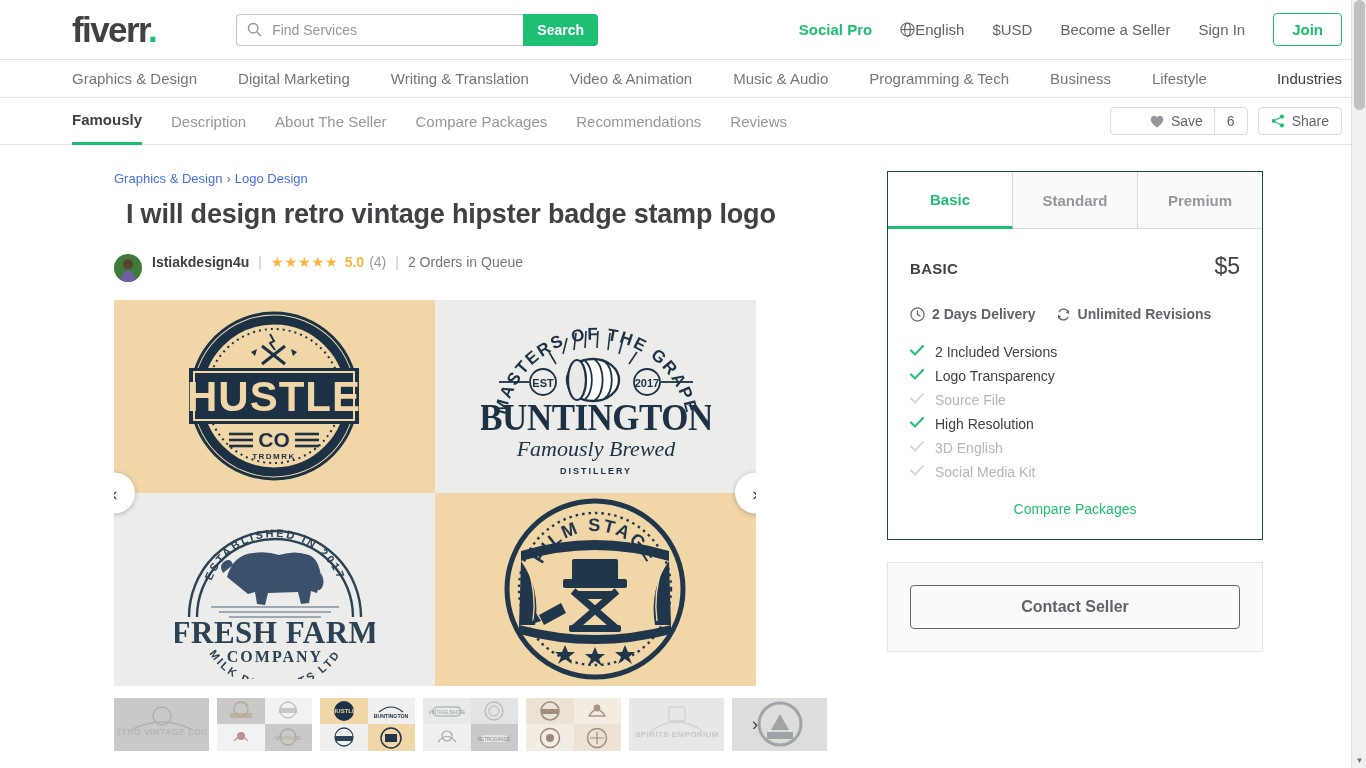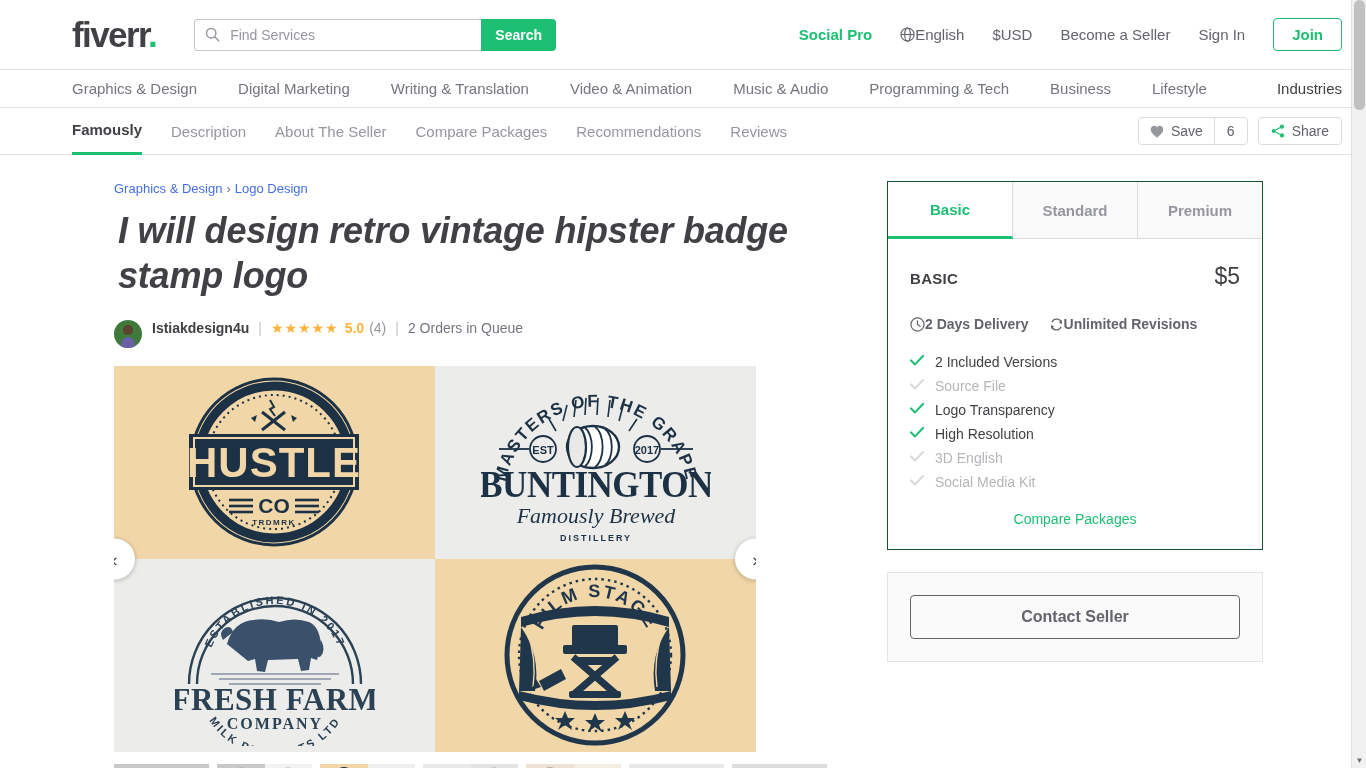--- a/index.html
+++ b/index.html
@@ -8,34 +8,34 @@
     width: 1366px; height: 768px;
     font-family: "Liberation Sans", sans-serif;
     background: #ffffff;
     color: #404145;
     overflow: hidden;
     position: relative;
   }
 
   
   .topbar {
-    height: 70px;
+    height: 60px;
     display: flex; align-items: center;
     padding: 0 24px 0 72px;
     border-bottom: 1px solid #e4e5e7;
     background:#fff;
   }
   .logo {
     font-size: 35px; font-weight: 700; letter-spacing:-1.6px;
     color:#404145; line-height:1; user-select:none;
   }
   .logo .dot { color:#1dbf73; }
 
   .searchwrap {
-    display:flex; margin-left: 38px; height: 32px; border-radius: 15px;
+    display:flex; margin-left: 80px; height: 32px; border-radius: 15px;
   }
   .searchbox {
     width: 287px; height: 32px;
     border:1px solid #c5c6c9; border-right:none;
     border-radius: 4px 0 0 4px;
     display:flex; align-items:center; padding: 0 10px;
     background:#fff;
   }
   .searchbox .mag { flex:0 0 auto; margin-right:8px; }
   .searchbox input {
@@ -86,21 +86,21 @@
   }
   .gtab {
     font-size:15px; color:#95979d; text-decoration:none;
     margin-right: 29px; height:47px; display:flex; align-items:center;
     white-space:nowrap;
   }
   .gtab.active { color:#404145; font-weight:700; border-bottom:3px solid #1dbf73; }
   .tabactions { margin-left:auto; display:flex; align-items:center; }
   .savebox {
     display:flex; align-items:center; border:1px solid #dadbdd; border-radius:4px;
-    height:28px; background:#fff;
+    height:28px; background:#fff;padding-left:28px;
   }
   .savebtn {
     display:flex; align-items:center; gap:7px; padding: 0 11px; height:28px;
     font-size:14px; color:#62646a; cursor:pointer; background:transparent; border:none;
     font-family:"Liberation Sans", sans-serif;
   }
   .savecount {
     border-left:1px solid #dadbdd; padding: 0 12px; height:28px;
     display:flex; align-items:center; font-size:14px; color:#62646a;
   }
@@ -116,22 +116,22 @@
     display:flex; padding: 26px 0 0 0;
   }
   .leftcol { width: 745px; margin-left: 114px; }
   .rightcol { width: 376px; margin-left: 28px; }
 
   .crumbs { font-size:13px; margin-bottom: 12px; color:#446ee7; }
   .crumbs a { color:#446ee7; text-decoration:none; }
   .crumbs .sep { color:#74767e; margin: 0 4px; }
 
   .gigtitle {
-    font-size: 36px; font-weight:700; color:#404145; line-height:1.25;
-    letter-spacing:-0.2px; margin: 0 0 22px 4px; font-style: italic;
+    font-size: 27px; font-weight:700; color:#404145; line-height:1.25;
+    letter-spacing:-0.2px; margin: 0 0 22px 12px;
   }
 
   .sellerrow { display:flex; align-items:flex-start; font-size:14px; color:#74767e; }
   .avatar {
     width:28px; height:28px; border-radius:50%; margin-right:10px;
     background: radial-gradient(circle at 50% 36%, #5c4433 0 22%, #3f7a3b 23% 100%);
     position:relative; overflow:hidden; flex:0 0 auto;
   }
   .avatar:after{
     content:""; position:absolute; left:7px; bottom:0; width:14px; height:11px;
@@ -196,21 +196,21 @@
   .pkgtab.active {
     background:#fff; color:#1dbf73; border-bottom:3px solid #1dbf73;
   }
   .pkgbody { padding: 24px 22px 22px 22px; }
   .pkghead { display:flex; align-items:baseline; }
   .pkgname { font-size:15px; font-weight:700; color:#404145; letter-spacing:.3px; }
   .pkgprice { margin-left:auto; font-size:23px; color:#404145; }
   .pkgdesc { margin-top:15px; font-size:14px; color:#62646a; line-height:1.45; }
   .metarow { display:flex; align-items:center; gap:8px; margin-top:26px; font-size:14px;
              font-weight:700; color:#62646a; }
-  .metarow .mi { display:flex; align-items:center; }
+  .metarow .mi { display:flex; align-items:center; gap:7px; }
   .metarow .mi + .mi { margin-left:12px; }
 
   .featlist { margin-top:18px; }
   .feat { display:flex; align-items:center; gap:11px; font-size:14px; padding: 4px 0; }
   .feat.on { color:#404145; }
   .feat.off { color:#b5b6ba; }
   .chk { width:14px; height:14px; flex:0 0 auto; }
 
   .continue {
     margin-top:22px; width:100%; height:45px; background:#1dbf73; color:#fff;
@@ -713,35 +713,35 @@
 
         <div class="featlist">
           <div class="feat on">
             <span class="chk">
                 <svg width="14" height="11" viewBox="0 0 14 11">
                   <path d="M1 5.4 L5 9.4 L13 1" fill="none" stroke="#1dbf73" stroke-width="2.1" stroke-linecap="round" stroke-linejoin="round"></path>
                 </svg>
               </span>
             <span>2 Included Versions</span>
           </div>
+          <div class="feat on">
+            <span class="chk">
+                <svg width="14" height="11" viewBox="0 0 14 11">
+                  <path d="M1 5.4 L5 9.4 L13 1" fill="none" stroke="#1dbf73" stroke-width="2.1" stroke-linecap="round" stroke-linejoin="round"></path>
+                </svg>
+              </span>
+            <span>Logo Transparency</span>
+          </div>
           <div class="feat off">
             <span class="chk">
                 <svg width="14" height="11" viewBox="0 0 14 11">
                   <path d="M1 5.4 L5 9.4 L13 1" fill="none" stroke="#d8d9db" stroke-width="2.1" stroke-linecap="round" stroke-linejoin="round"></path>
                 </svg>
               </span>
             <span>Source File</span>
-          </div>
-          <div class="feat on">
-            <span class="chk">
-                <svg width="14" height="11" viewBox="0 0 14 11">
-                  <path d="M1 5.4 L5 9.4 L13 1" fill="none" stroke="#1dbf73" stroke-width="2.1" stroke-linecap="round" stroke-linejoin="round"></path>
-                </svg>
-              </span>
-            <span>Logo Transparency</span>
           </div>
           <div class="feat on">
             <span class="chk">
                 <svg width="14" height="11" viewBox="0 0 14 11">
                   <path d="M1 5.4 L5 9.4 L13 1" fill="none" stroke="#1dbf73" stroke-width="2.1" stroke-linecap="round" stroke-linejoin="round"></path>
                 </svg>
               </span>
             <span>High Resolution</span>
           </div>
           <div class="feat off">

